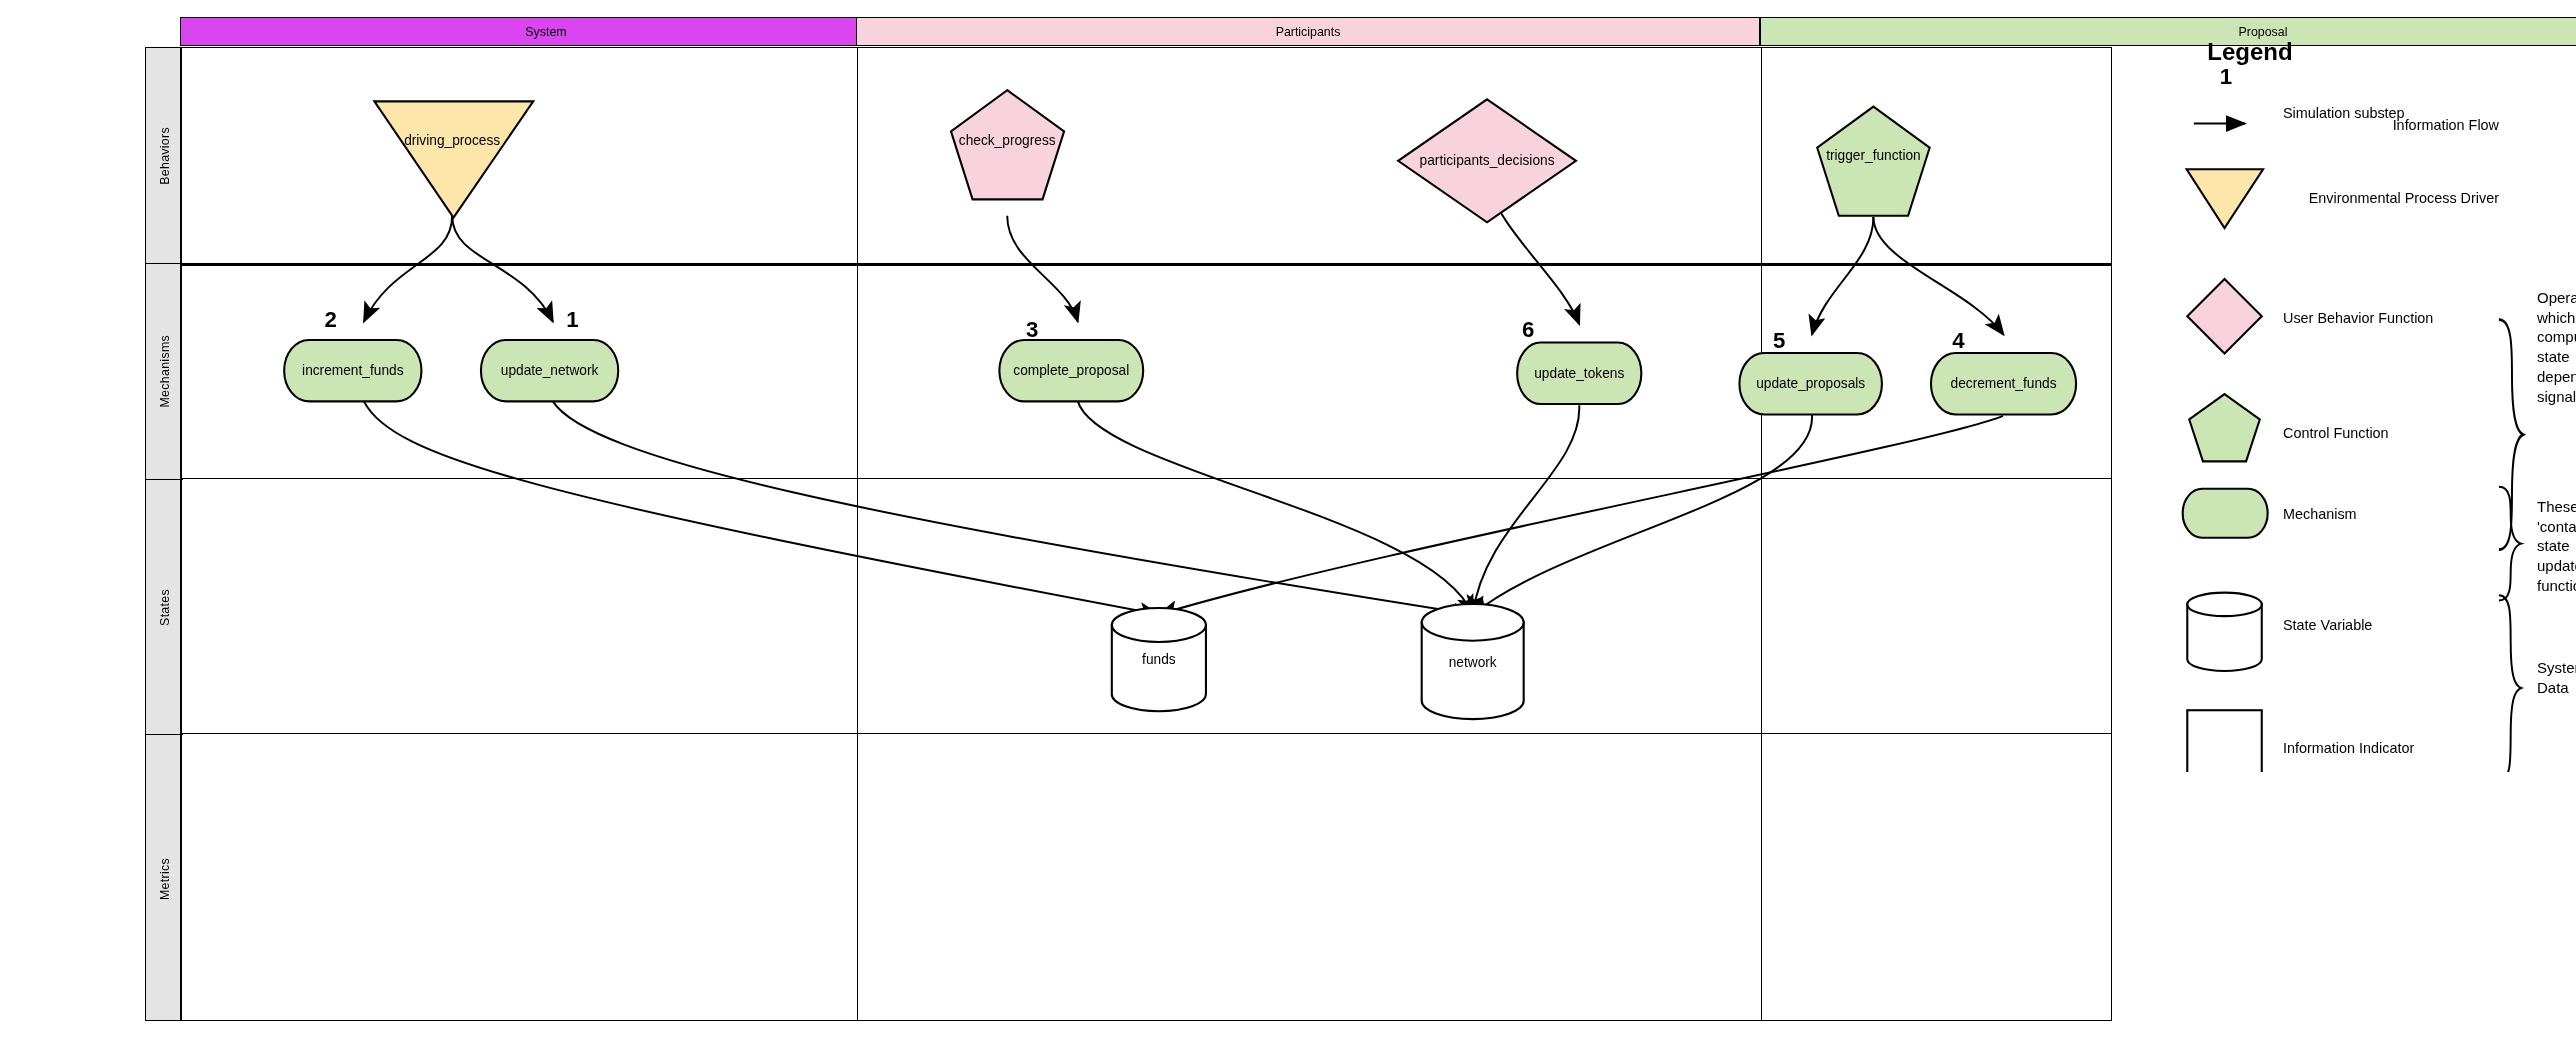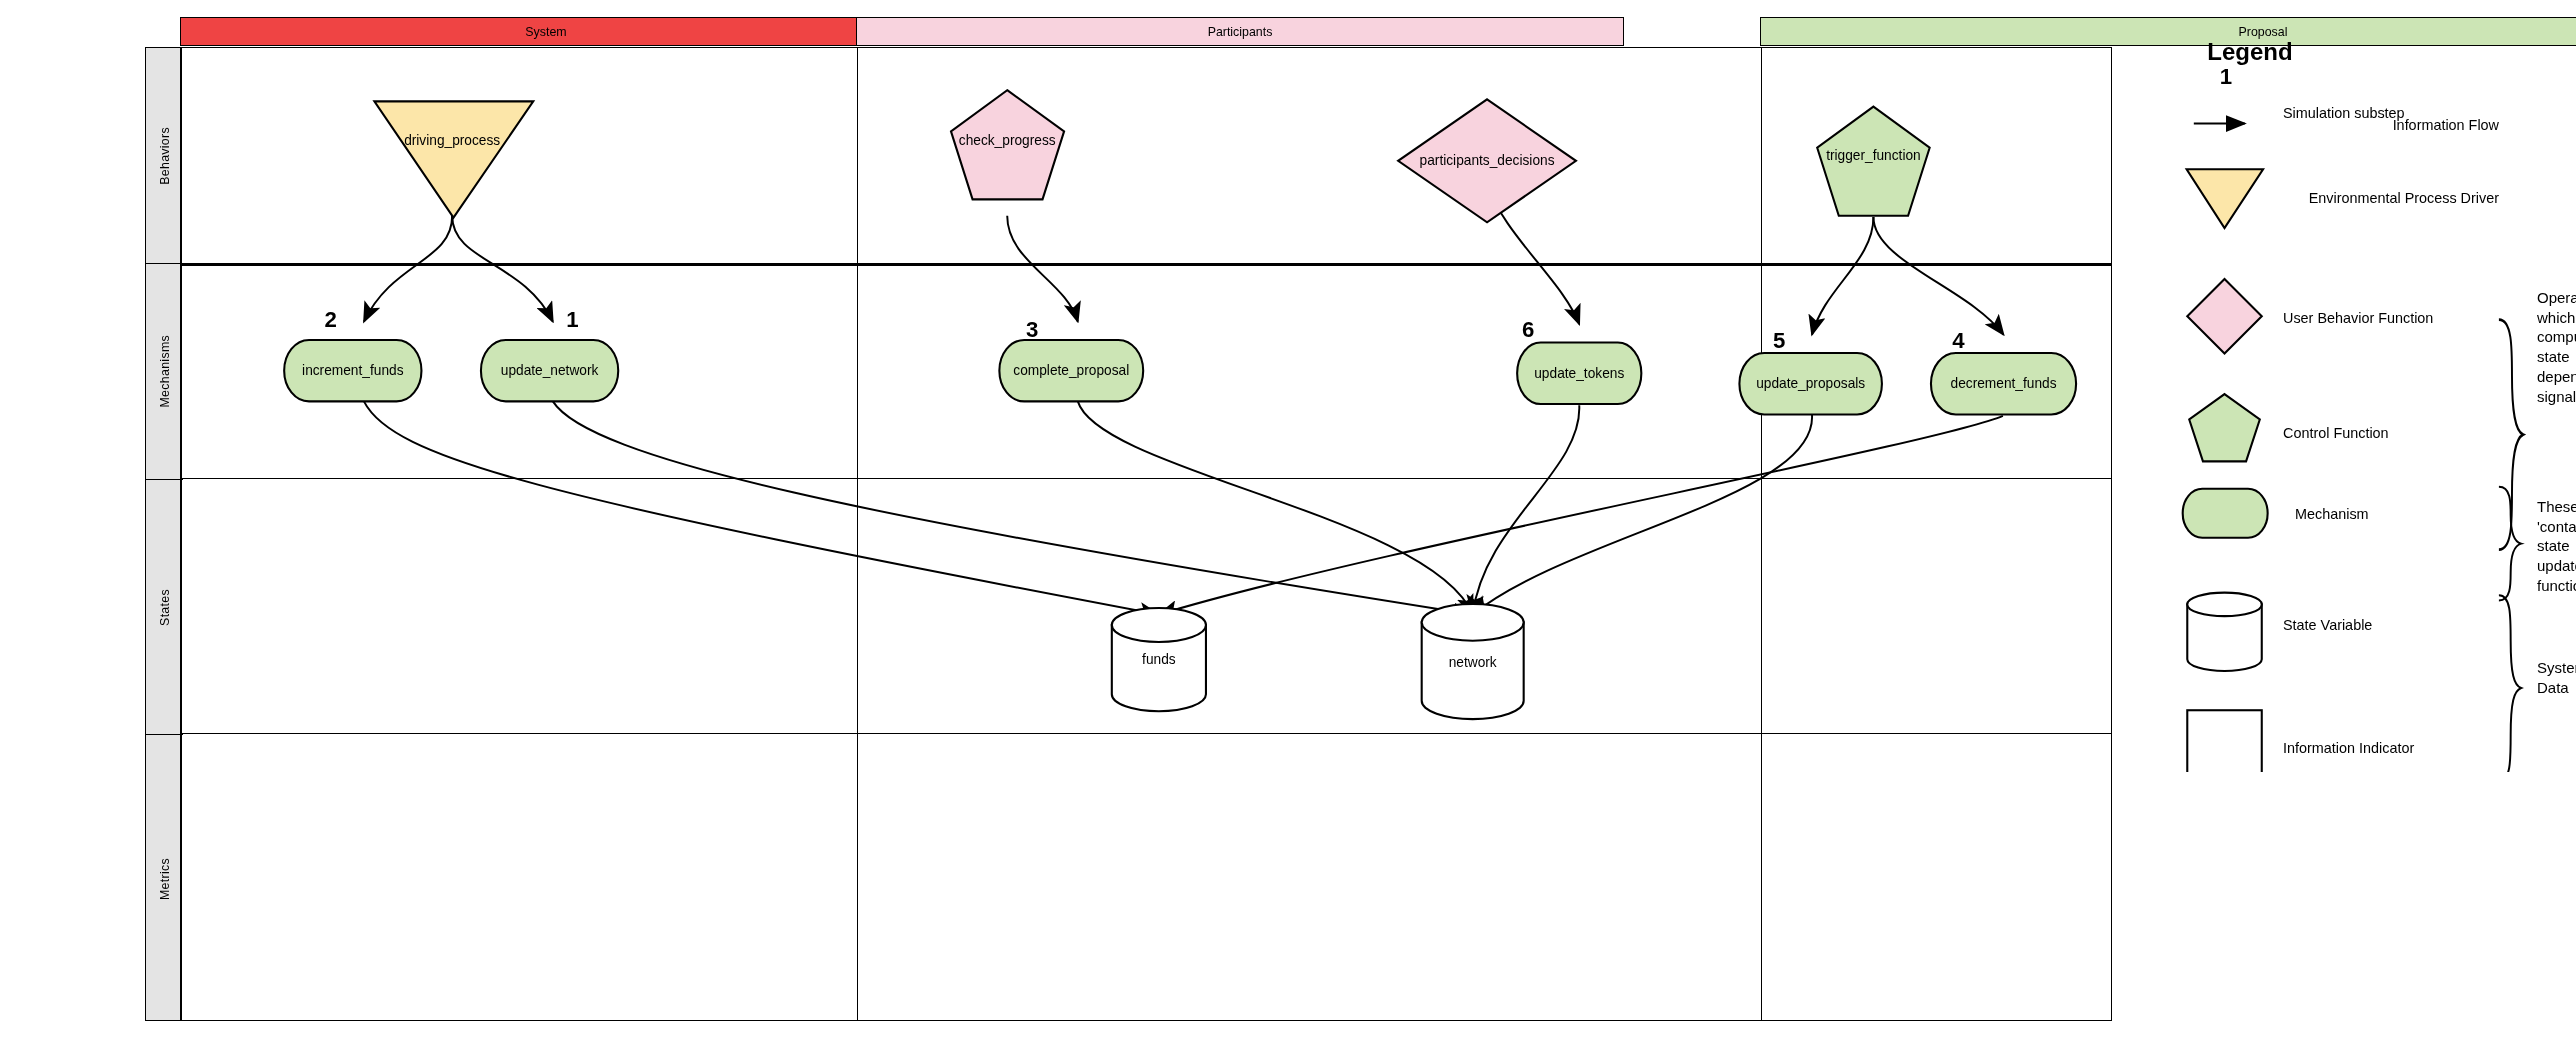--- a/index.html
+++ b/index.html
@@ -47,24 +47,24 @@
     font-size:24px;font-weight:bold;}
   .lg-txt{position:absolute;left:131px;width:216px;font-size:14.4px;line-height:1.25;}
   .lg-note{position:absolute;font-size:15px;line-height:1.33;white-space:pre-line;}
 </style>
 </head>
 <body>
 
 <div id="root">
 
   <div class="headers">
-    <div class="col-head" id="ch0" style="left: 0px; width: 732px; background: #ef4444;">
+    <div class="col-head" id="ch0" style="left: 0px; width: 732px; background: #d946ef;">
       <span>System</span>
     </div>
-    <div class="col-head" id="ch1" style="left: 676px; width: 768px; background: rgb(248, 211, 222);">
+    <div class="col-head" id="ch1" style="left: 676px; width: 904px; background: rgb(248, 211, 222);">
       <span>Participants</span>
     </div>
     <div class="col-head" id="ch2" style="left: 1580px; width: 1006px; background: rgb(204, 229, 181);">
       <span>Proposal</span>
     </div>
   </div>
 
   <div class="grid-wrap">
     <div class="row-label-col">
       <div class="row-label" id="rl0" style="top: 0px; height: 216px;">
@@ -220,21 +220,21 @@
                C554,804 549,818 549,845 C549,865 549,888 531,888" fill="none" stroke="#000" stroke-width="3"></path>
       <path d="M531,880 C549,880 549,910 549,950 C549,1000 554,1018 565,1022
                C554,1026 549,1044 549,1094 C549,1134 549,1164 531,1164" fill="none" stroke="#000" stroke-width="3"></path>
     </svg>
 
     <div class="lg-txt" style="top:55px;margin-top:29px;">Simulation substep</div>
     <div class="lg-txt" style="top:96px;text-align:right;">Information Flow</div>
     <div class="lg-txt" style="top:169px;text-align:right;">Environmental Process Driver</div>
     <div class="lg-txt" style="top:289px;">User Behavior Function</div>
     <div class="lg-txt" style="top:392px;margin-top:12px;">Control Function</div>
-    <div class="lg-txt" style="top:485px;margin-left:12px;">Mechanism</div>
+    <div class="lg-txt" style="top:485px;">Mechanism</div>
     <div class="lg-txt" style="top:596px;">State Variable</div>
     <div class="lg-txt" style="top:719px;">Information Indicator</div>
 
     <div class="lg-note" style="left:385px;top:268px;width:78px;">Operators
 which
 computes
 state
 dependent
 signals</div>
     <div class="lg-note" style="left:385px;top:477px;width:78px;">These

